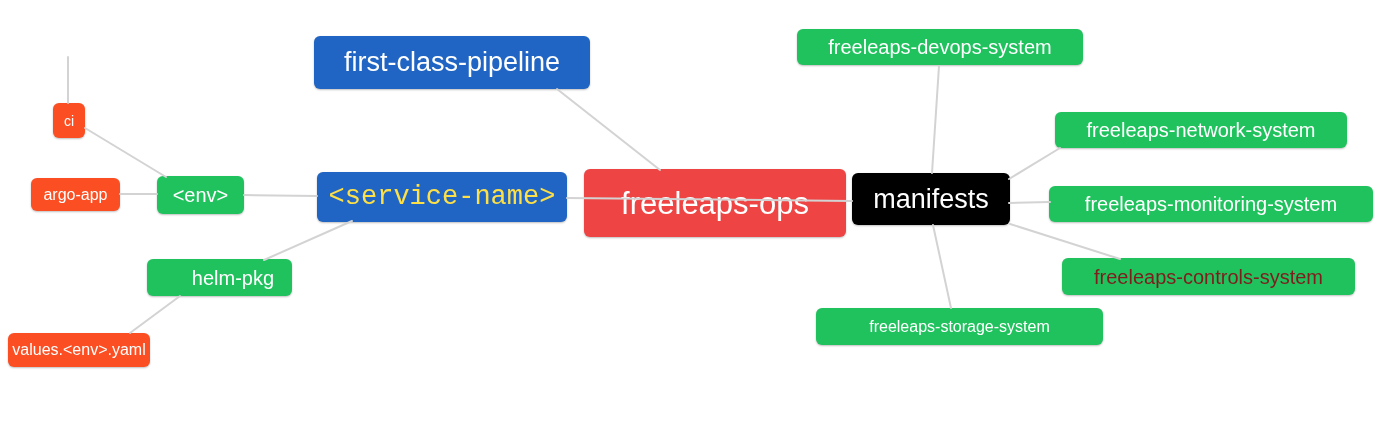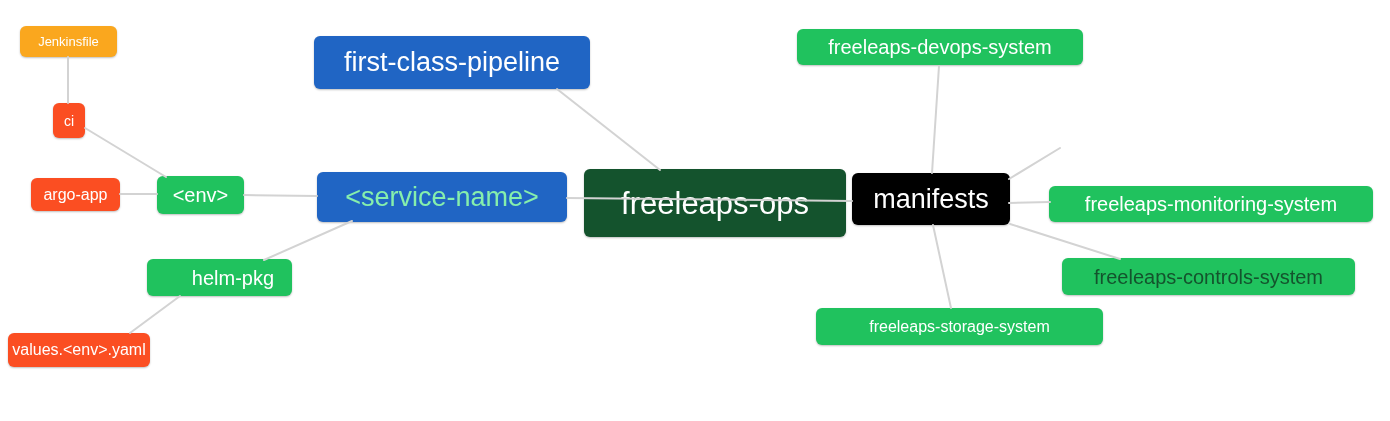--- a/index.html
+++ b/index.html
@@ -51,27 +51,27 @@
       <line x1="264" y1="260" x2="352" y2="221" stroke="#d3d3d3" stroke-width="2" stroke-linecap="round"></line>
       <line x1="130" y1="333" x2="180" y2="296" stroke="#d3d3d3" stroke-width="2" stroke-linecap="round"></line>
       <line x1="557" y1="89" x2="660" y2="170" stroke="#d3d3d3" stroke-width="2" stroke-linecap="round"></line>
       <line x1="567" y1="198" x2="852" y2="201" stroke="#d3d3d3" stroke-width="2" stroke-linecap="round"></line>
       <line x1="939" y1="66" x2="932" y2="173" stroke="#d3d3d3" stroke-width="2" stroke-linecap="round"></line>
       <line x1="1009" y1="179" x2="1060" y2="148" stroke="#d3d3d3" stroke-width="2" stroke-linecap="round"></line>
       <line x1="1009" y1="203" x2="1050" y2="202" stroke="#d3d3d3" stroke-width="2" stroke-linecap="round"></line>
       <line x1="1010" y1="224" x2="1120" y2="259" stroke="#d3d3d3" stroke-width="2" stroke-linecap="round"></line>
       <line x1="933" y1="225" x2="951" y2="308" stroke="#d3d3d3" stroke-width="2" stroke-linecap="round"></line>
     </svg>
-<div class="node" style="left: 20px; top: 26px; width: 97px; height: 31px; font-size: 13px; background: rgb(250, 167, 30); color: rgb(255, 255, 255);">Jenkinsfile</div>
     <div class="node" style="left: 53px; top: 103px; width: 32px; height: 35px; font-size: 14px; background: rgb(251, 78, 34); color: rgb(255, 255, 255);">ci</div>
     <div class="node" style="left: 31px; top: 178px; width: 89px; height: 33px; font-size: 16px; background: rgb(251, 78, 34); color: rgb(255, 255, 255);">argo-app</div>
     <div class="node" style="left: 157px; top: 176px; width: 87px; height: 38px; font-size: 20px; background: rgb(32, 194, 94); color: rgb(255, 255, 255);">&lt;env&gt;</div>
     <div class="node" style="left: 147px; top: 259px; width: 118px; height: 37px; font-size: 20px; background: rgb(32, 194, 94); color: rgb(255, 255, 255); padding-left: 27px;">helm-pkg</div>
     <div class="node" style="left: 8px; top: 333px; width: 142px; height: 34px; font-size: 16px; background: rgb(251, 78, 34); color: rgb(255, 255, 255);">values.&lt;env&gt;.yaml</div>
     <div class="node" style="left: 314px; top: 36px; width: 276px; height: 53px; font-size: 27px; background: rgb(32, 101, 196); color: rgb(255, 255, 255); border-radius: 6px;">first-class-pipeline</div>
-    <div class="node" style="left: 317px; top: 172px; width: 250px; height: 50px; font-size: 27px; background: rgb(32, 101, 196); color: #86efac;">&lt;service-name&gt;</div>
-    <div class="node" style="left: 584px; top: 169px; width: 262px; height: 68px; font-size: 31px; background: #14532d; color: rgb(255, 255, 255);">freeleaps-ops</div>
+    <div class="node" style="left: 317px; top: 172px; width: 250px; height: 50px; font-size: 27px; background: rgb(32, 101, 196); color: #fde047; font-family: Liberation Mono, monospace;">&lt;service-name&gt;</div>
+    <div class="node" style="left: 584px; top: 169px; width: 262px; height: 68px; font-size: 31px; background: #ef4444; color: rgb(255, 255, 255);">freeleaps-ops</div>
     <div class="node" style="left: 852px; top: 173px; width: 158px; height: 52px; font-size: 27px; background: #000000; color: rgb(255, 255, 255);">manifests</div>
     <div class="node" style="left: 797px; top: 29px; width: 286px; height: 36px; font-size: 20px; background: rgb(32, 194, 94); color: rgb(255, 255, 255);">freeleaps-devops-system</div>
+    <div class="node" style="left: 1055px; top: 112px; width: 292px; height: 36px; font-size: 20px; background: rgb(32, 194, 94); color: rgb(255, 255, 255);">freeleaps-network-system</div>
     <div class="node" style="left: 1049px; top: 186px; width: 324px; height: 36px; font-size: 20px; background: rgb(32, 194, 94); color: rgb(255, 255, 255);">freeleaps-monitoring-system</div>
-    <div class="node" style="left: 1062px; top: 258px; width: 293px; height: 37px; font-size: 20px; background: rgb(32, 194, 94); color: #14532d;">freeleaps-controls-system</div>
+    <div class="node" style="left: 1062px; top: 258px; width: 293px; height: 37px; font-size: 20px; background: rgb(32, 194, 94); color: #7f1d1d;">freeleaps-controls-system</div>
     <div class="node" style="left: 816px; top: 308px; width: 287px; height: 37px; font-size: 16px; background: rgb(32, 194, 94); color: rgb(255, 255, 255);">freeleaps-storage-system</div>
   </div>
 
 </body></html>

